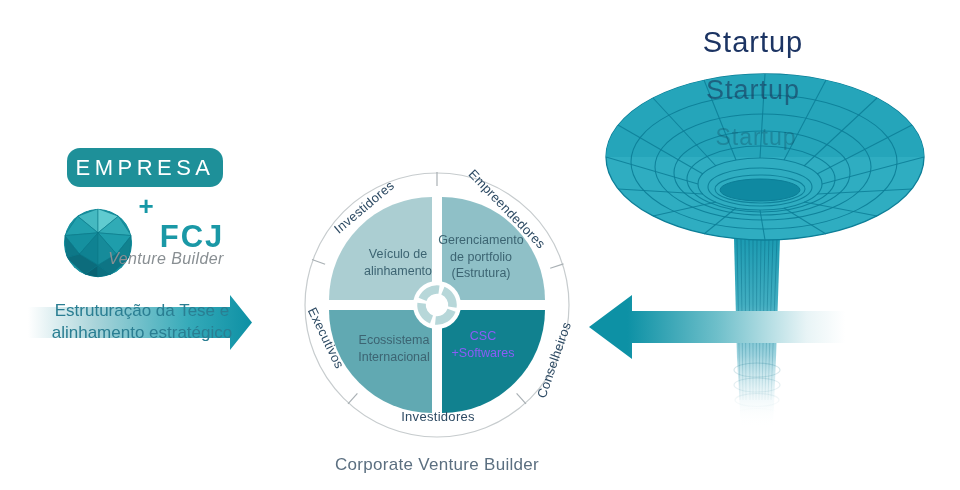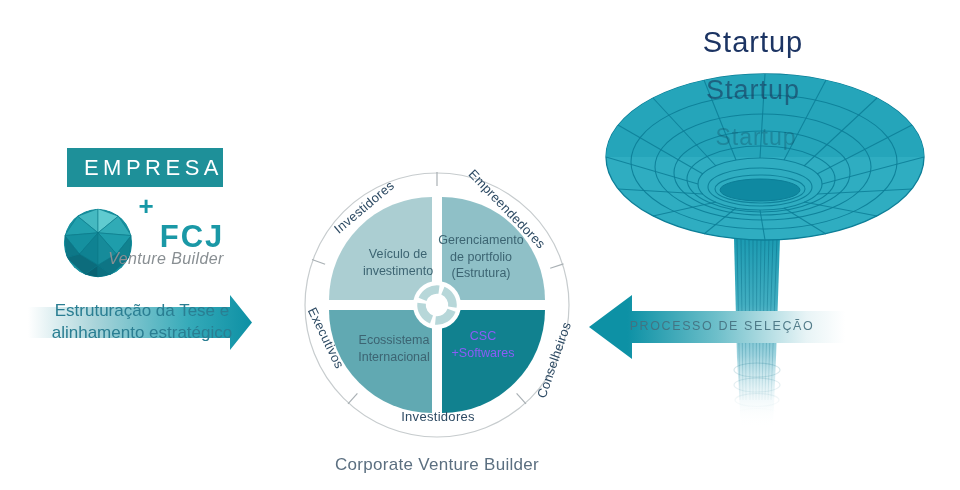--- a/index.html
+++ b/index.html
@@ -6,22 +6,22 @@
   .stage{
     position:relative;width:960px;height:490px;background:#fff;overflow:hidden;
     font-family:"Liberation Sans",sans-serif;
   }
   .abs{position:absolute;}
   .center-anchor{transform:translate(-50%,-50%);}
 
   
   .empresa-box{
     left:67px;top:148px;width:156px;height:39px;background:#1e9099;
-    display:flex;align-items:center;justify-content:flex-end;
-    color:#fff;font-size:22px;letter-spacing:4.5px;font-weight:500;
+    display:flex;align-items:center;justify-content:center;
+    color:#fff;font-size:22px;letter-spacing:4.5px;font-weight:500;border-radius:13px;
   }
   .plus-sign{left:146px;top:206px;font-size:26px;font-weight:800;color:#1698a6;}
   .fcj-wordmark{left:192px;top:237px;font-size:31px;font-weight:800;color:#1a98a6;letter-spacing:2px;text-align:center;}
   .fcj-tagline{left:166px;top:259px;font-size:16px;font-style:italic;color:#898f93;letter-spacing:.4px;}
 
   
   .arrow-text-right{
     left:142px;top:322px;width:195px;text-align:center;
     font-size:17px;line-height:1.32;color:#2a7e92;white-space:pre-line;
   }
@@ -124,21 +124,21 @@
     </g>
   </svg>
 
   <div class="ring-label" style="left:364px;top:207px;transform:translate(-50%,-50%) rotate(-40deg)">Investidores</div>
   <div class="ring-label" style="left:507px;top:209px;transform:translate(-50%,-50%) rotate(46deg)">Empreendedores</div>
   <div class="ring-label" style="left:554px;top:360px;transform:translate(-50%,-50%) rotate(-71deg)">Conselheiros</div>
   <div class="ring-label" style="left:438px;top:416px;transform:translate(-50%,-50%)">Investidores</div>
   <div class="ring-label" style="left:326px;top:338px;transform:translate(-50%,-50%) rotate(64deg)">Executivos</div>
 
   <div class="quad-label" style="left:398px;top:262px">Veículo de
-investimento</div>
+alinhamento</div>
   <div class="quad-label" style="left:481px;top:257px">Gerenciamento
 de portfolio
 (Estrutura)</div>
   <div class="quad-label" style="left:394px;top:348px">Ecossistema
 Internacional</div>
   <div class="quad-label dark" style="left:483px;top:344px">CSC
 +Softwares</div>
 
   <div class="abs wheel-caption center-anchor">Corporate Venture Builder</div>
 
@@ -223,15 +223,14 @@
       <linearGradient id="gArrowL" x1="0" y1="0" x2="1" y2="0">
         <stop offset="0" stop-color="#0d91a5"></stop>
         <stop offset="0.15" stop-color="#0d91a5"></stop>
         <stop offset="0.5" stop-color="#6ebfca"></stop>
         <stop offset="0.85" stop-color="#e8f4f6"></stop>
         <stop offset="1" stop-color="#ffffff"></stop>
       </linearGradient>
     </defs>
     <polygon points="4,37 47,5 47,21 260,21 260,53 47,53 47,69" fill="url(#gArrowL)"></polygon>
   </svg>
-  <div class="abs arrow-text-left center-anchor">PROCESSO DE SELEÇÃO</div>
 
 </div>
 
 </body></html>

